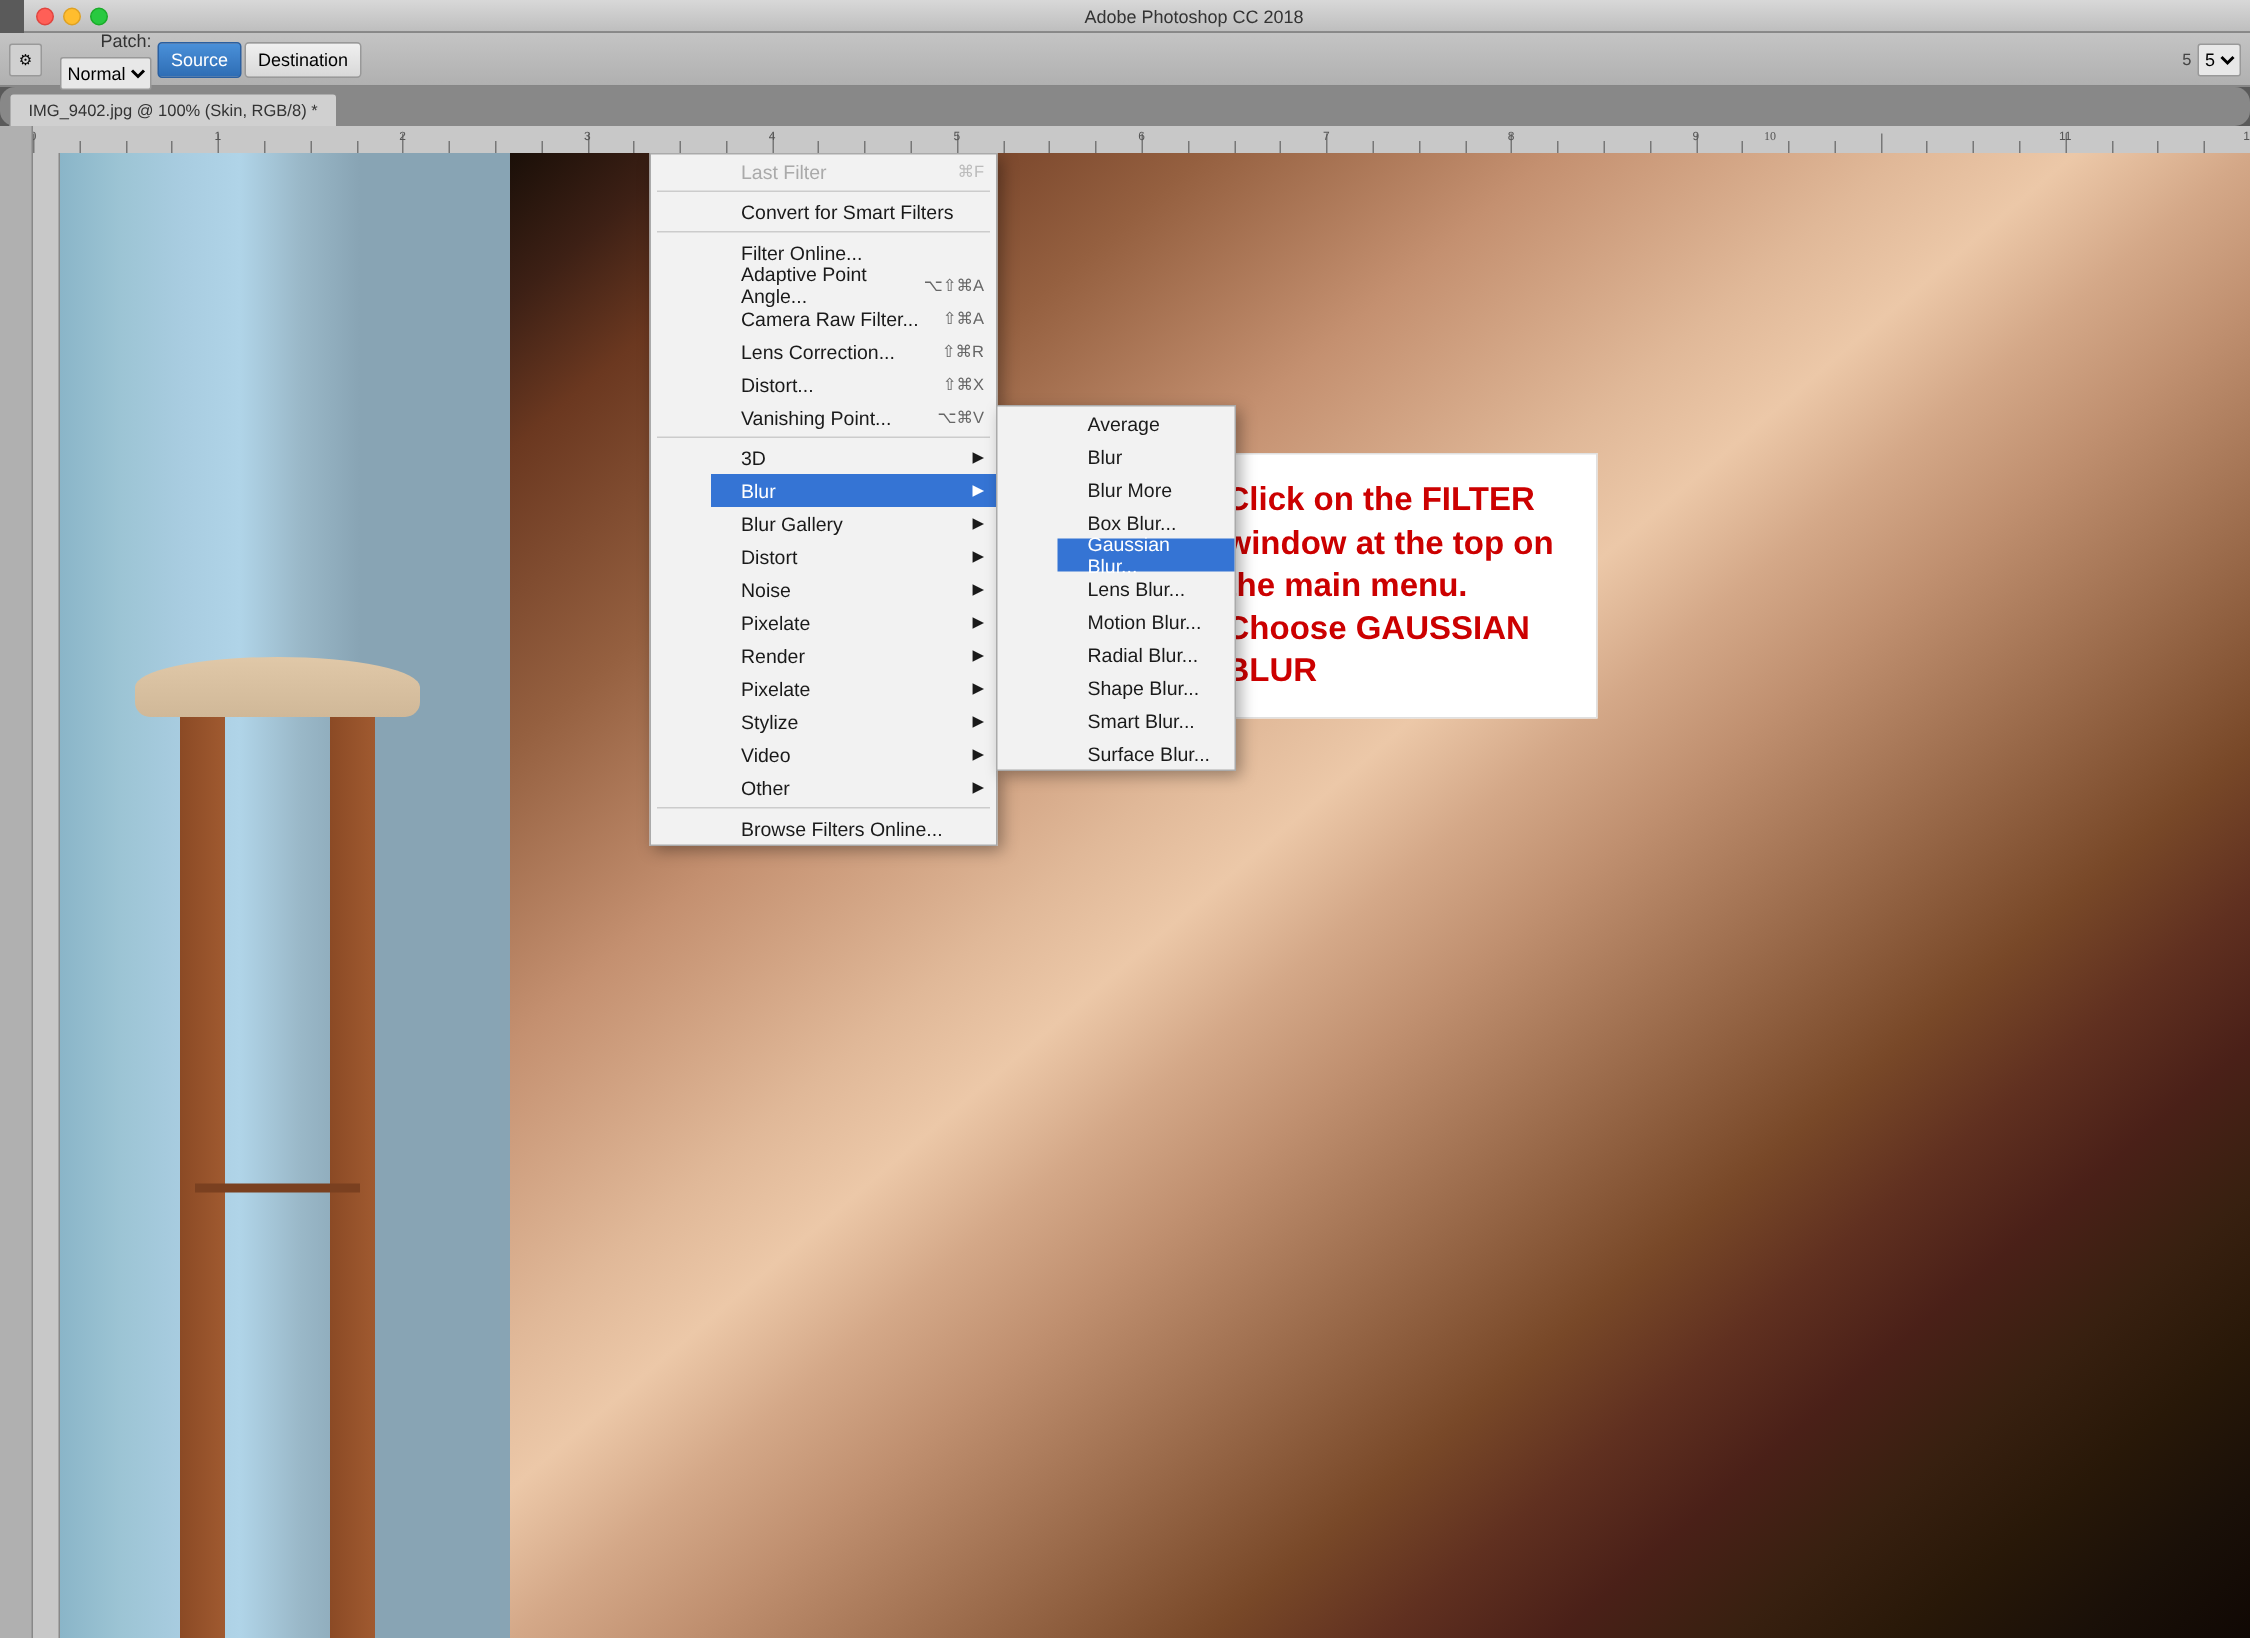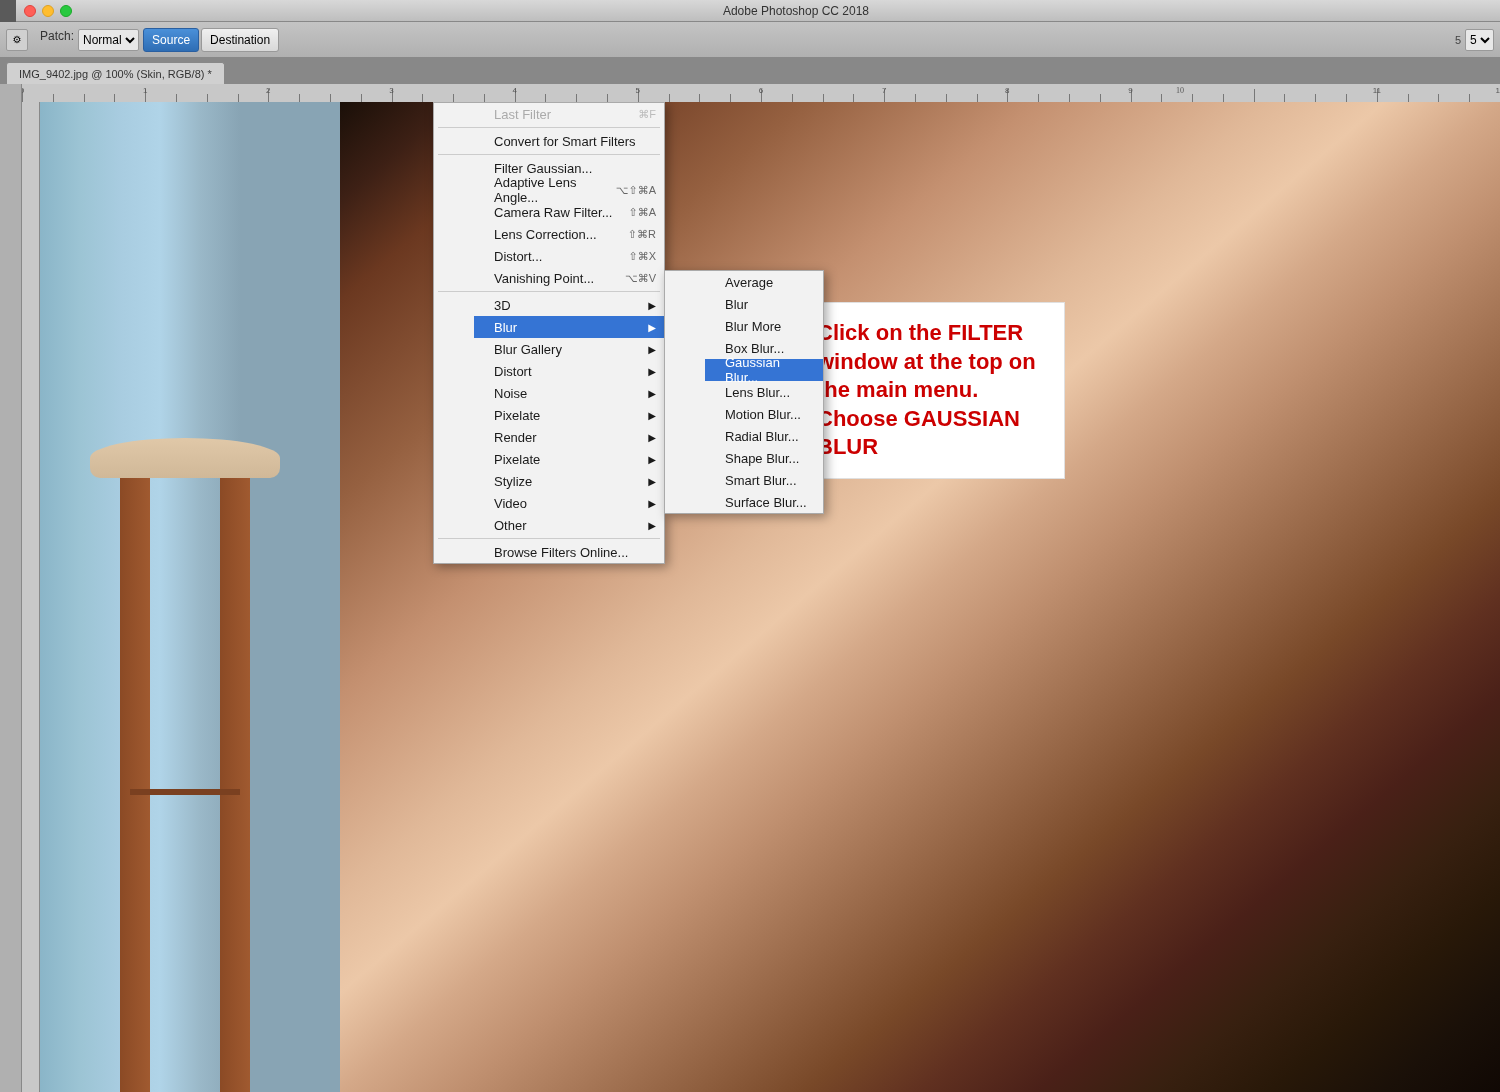--- a/index.html
+++ b/index.html
@@ -81,20 +81,21 @@
     }
 
     
     #ps-tab-row {
       width: 100%;
       height: 26px;
       background: #888;
       display: flex;
       align-items: flex-end;
       padding: 0 6px;
+      border-radius: 10px;
     }
 
     #ps-tab {
       height: 22px;
       background: #d0d0d0;
       border: 1px solid #888;
       border-bottom: none;
       border-radius: 3px 3px 0 0;
       padding: 0 12px;
       display: flex;
@@ -293,21 +294,21 @@
       <div class="traffic-light tl-max"></div>
     </div>
     <div style="flex:1; text-align:center; font-size:12px; color:#333; font-weight:500;">Adobe Photoshop CC 2018</div>
   </div>
 
   <div id="ps-toolbar-row">
 
     <div style="display:flex; gap:2px; margin-right:8px;">
       <div style="width:22px;height:22px;background:#d0d0d0;border:1px solid #999;border-radius:2px;display:flex;align-items:center;justify-content:center;font-size:10px;">⚙</div>
     </div>
-    <div style="display:flex;align-items:flex-start;gap:4px;">
+    <div style="display:flex;align-items:flex-end;gap:4px;flex-direction:column;">
       <span style="font-size:12px;color:#333;">Patch:</span>
       <select style="height:22px;font-size:12px;background:#e8e8e8;border:1px solid #999;border-radius:2px;">
         <option>Normal</option>
       </select>
     </div>
     <div style="display:flex;gap:0;">
       <button class="toolbar-btn active">Source</button>
       <button class="toolbar-btn" style="margin-left:2px;">Destination</button>
     </div>
     <div style="margin-left:auto;display:flex;align-items:center;gap:4px;">
@@ -420,24 +421,24 @@
         <div class="ps-menu-item" style="color:#aaa;">
           <span>Last Filter</span>
           <span class="ps-shortcut" style="color:#bbb;">⌘F</span>
         </div>
         <div class="ps-menu-separator"></div>
         <div class="ps-menu-item">
           <span>Convert for Smart Filters</span>
         </div>
         <div class="ps-menu-separator"></div>
         <div class="ps-menu-item">
-          <span>Filter Gaussian...</span>
-        </div>
-        <div class="ps-menu-item">
-          <span>Adaptive Lens Angle...</span>
+          <span>Filter Online...</span>
+        </div>
+        <div class="ps-menu-item">
+          <span>Adaptive Point Angle...</span>
           <span class="ps-shortcut">⌥⇧⌘A</span>
         </div>
         <div class="ps-menu-item">
           <span>Camera Raw Filter...</span>
           <span class="ps-shortcut">⇧⌘A</span>
         </div>
         <div class="ps-menu-item">
           <span>Lens Correction...</span>
           <span class="ps-shortcut">⇧⌘R</span>
         </div>

